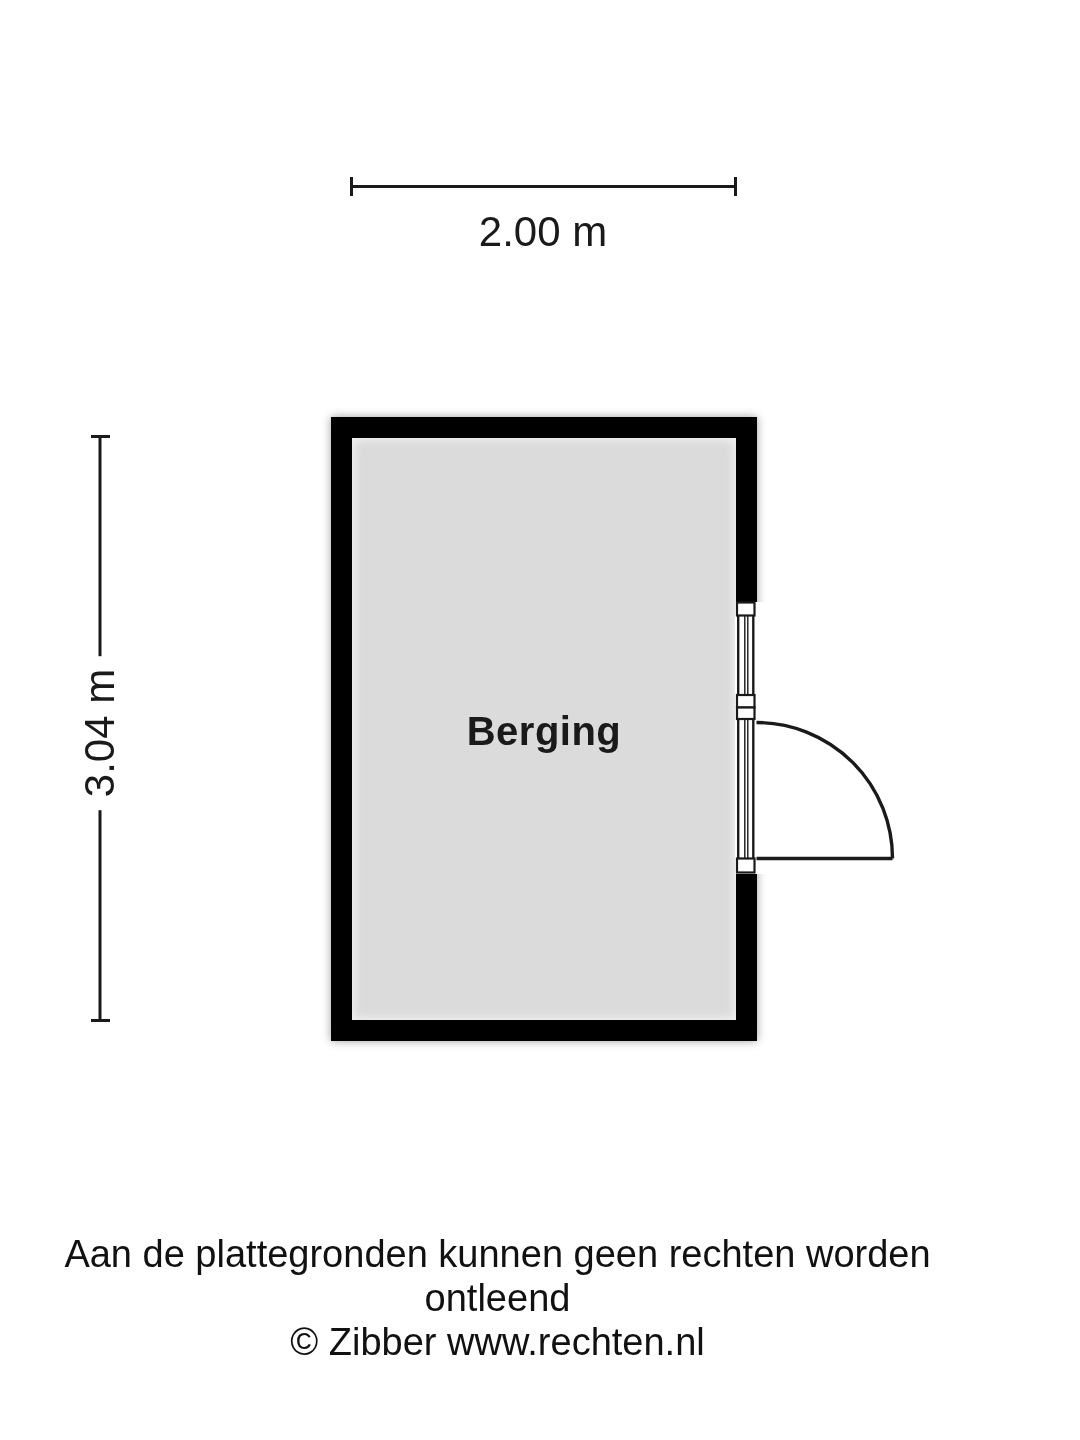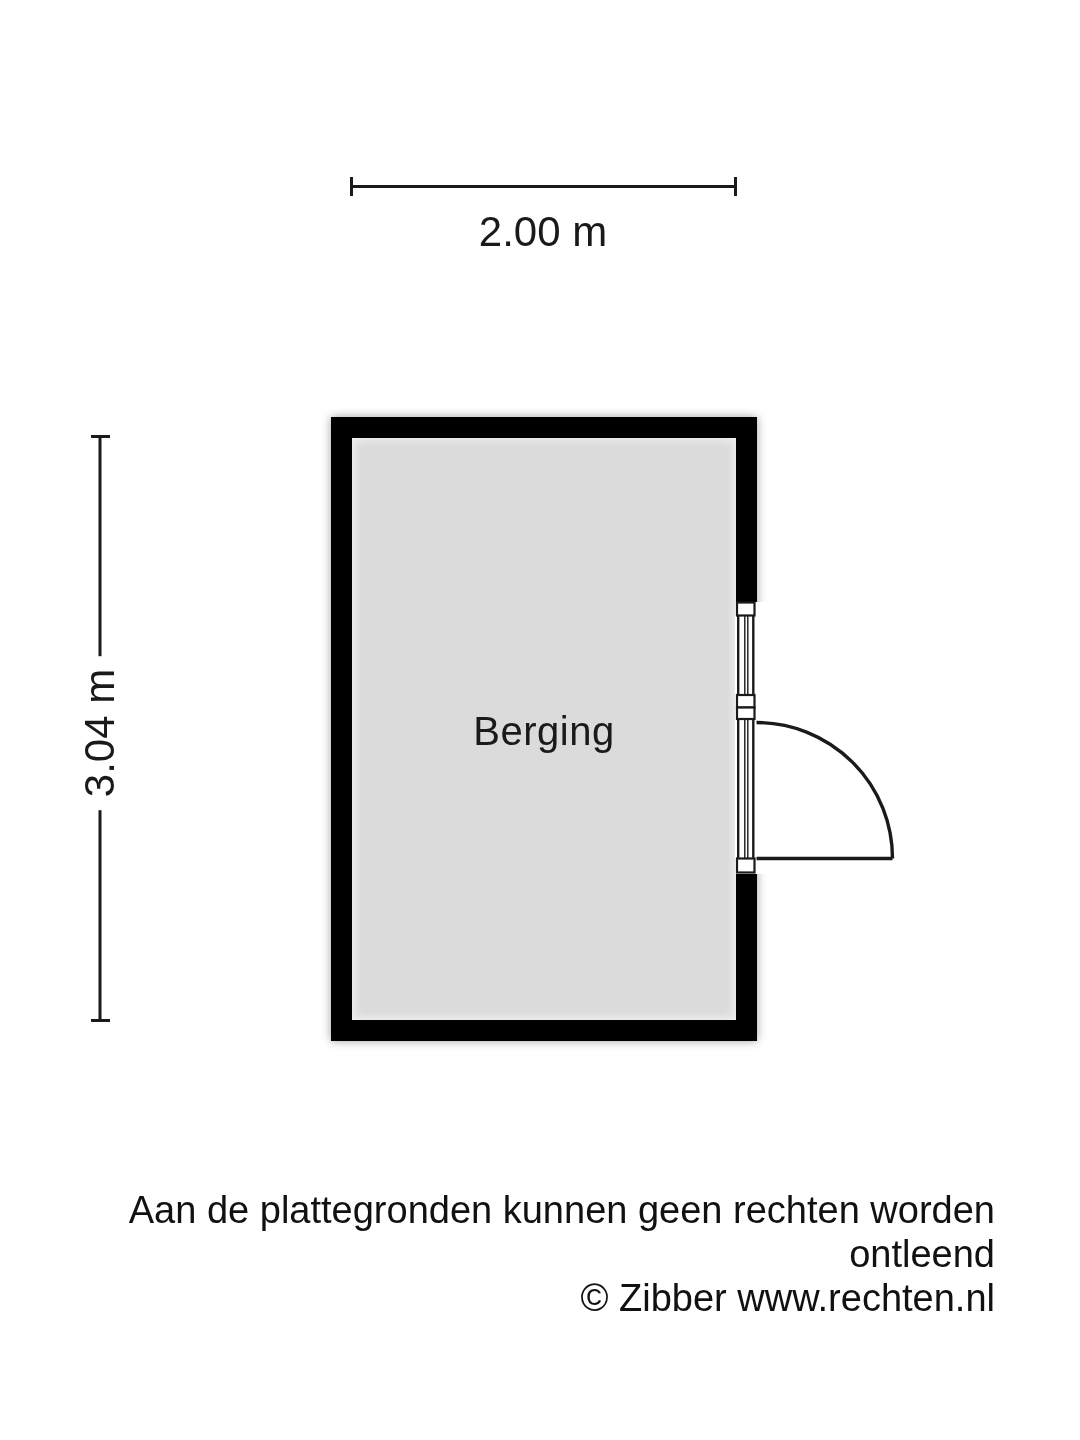--- a/index.html
+++ b/index.html
@@ -60,26 +60,27 @@
   }
   .dim-label-v {
     left: 100px; top: 733px;
     transform: translate(-50%, -50%) rotate(-90deg);
   }
   .room-label {
     left: 544px; top: 731px;
     transform: translate(-50%, -50%);
     font-size: 40px;
     letter-spacing: 0.5px;
+    font-weight: bold;
   }
   .footer {
     position: absolute;
-    left: 0; top: 1188px;
+    left: 0; top: 1232px;
     width: 995px;
-    text-align: right;
+    text-align: center;
     color: #111111;
     font-size: 38px;
     line-height: 44px;
   }
 </style>
 </head>
 <body>
 
 <div class="canvas">
 

